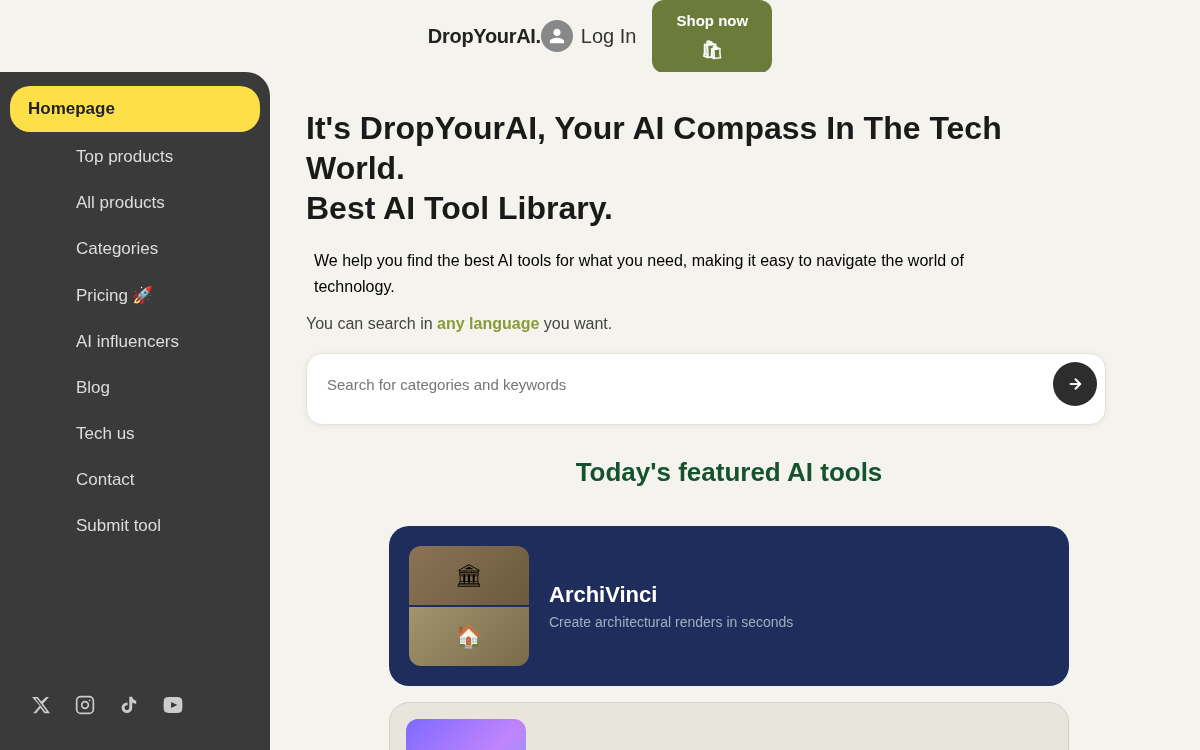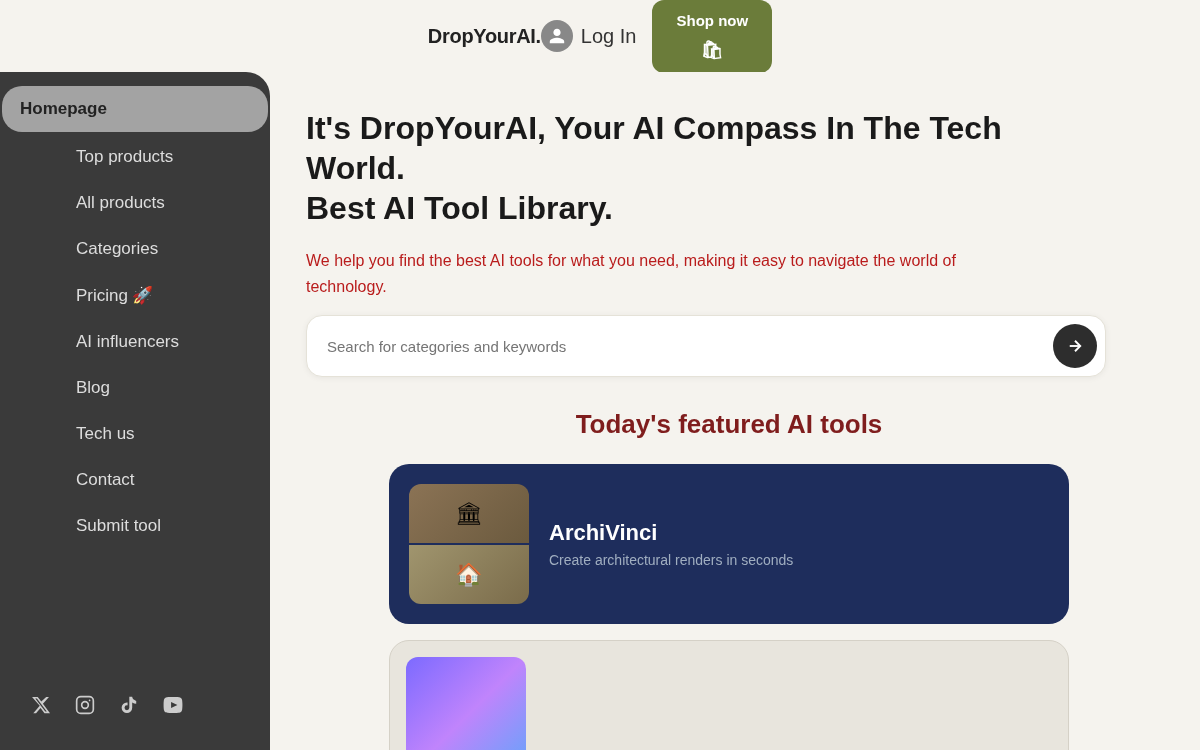--- a/index.html
+++ b/index.html
@@ -97,24 +97,24 @@
       padding: 13px 28px;
       font-size: 17px;
       color: #ddd;
       cursor: pointer;
       border-radius: 0;
       font-weight: 400;
       gap: 8px;
       margin-left: 48px;
     }
     .sidebar-item.active {
-      background: #a3a3a3;
+      background: #fde047;
       color: #222;
       border-radius: 20px;
-      margin: 2px 2px;
+      margin: 2px 10px;
       padding: 13px 18px;
       font-weight: 600;
     }
     .sidebar-divider {
       flex: 1;
     }
     .sidebar-socials {
       display: flex;
       gap: 18px;
       padding: 12px 28px;
@@ -141,40 +141,41 @@
     .hero-title {
       font-size: 32px;
       font-weight: 800;
       color: #1a1a1a;
       line-height: 1.25;
       margin-bottom: 20px;
       max-width: 700px;
     }
     .hero-subtitle {
       font-size: 16px;
-      color: #b91c1c;
+      color: #000000;
       line-height: 1.6;
       margin-bottom: 16px;
       max-width: 720px;
+      margin-left: 8px;
     }
     .highlight-text {
       color: #8a9a3a;
       font-weight: 600;
     }
     .search-lang-line {
       font-size: 16px;
       color: #444;
       margin-bottom: 20px;
     }
     .search-bar-wrap {
       background: white;
       border-radius: 16px;
       display: flex;
       align-items: center;
-      padding: 8px 8px 8px 20px;
+      padding: 8px 8px 18px 20px;
       max-width: 800px;
       box-shadow: 0 1px 6px rgba(0,0,0,0.06);
       border: 1.5px solid #e5e2d8;
       margin-bottom: 32px;
     }
     .search-input {
       flex: 1;
       border: none;
       outline: none;
       font-size: 15px;
@@ -192,23 +193,23 @@
       align-items: center;
       justify-content: center;
       color: white;
       font-size: 18px;
       flex-shrink: 0;
     }
 
     .featured-title {
       font-size: 26px;
       font-weight: 800;
-      color: #7f1d1d;
+      color: #14532d;
       text-align: center;
-      margin-bottom: 24px;
+      margin-bottom: 38px;
     }
 
     .tool-card {
       background: #1e2d5c;
       border-radius: 20px;
       display: flex;
       align-items: center;
       padding: 20px;
       gap: 20px;
       max-width: 680px;
@@ -359,20 +360,23 @@
   </aside>
 
   <main class="content">
     <h1 class="hero-title">
       <span>It's DropYourAI, Your AI Compass In The Tech World.</span><br>
       <span>Best AI Tool Library.</span>
     </h1>
     <p class="hero-subtitle">
       <span>We help you find the best AI tools for what you need, making it easy to navigate the world of technology.</span>
     </p>
+    <p class="search-lang-line">
+      <span>You can search in </span><span class="highlight-text">any language</span><span> you want.</span>
+    </p>
 
     <div class="search-bar-wrap">
       <input class="search-input" type="text" placeholder="Search for categories and keywords" style="">
       <button class="search-submit">
         <svg width="18" height="18" viewBox="0 0 24 24" fill="none" stroke="white" stroke-width="2.5">
             <line x1="5" y1="12" x2="19" y2="12"></line>
             <polyline points="12,5 19,12 12,19"></polyline>
           </svg>
       </button>
     </div>

